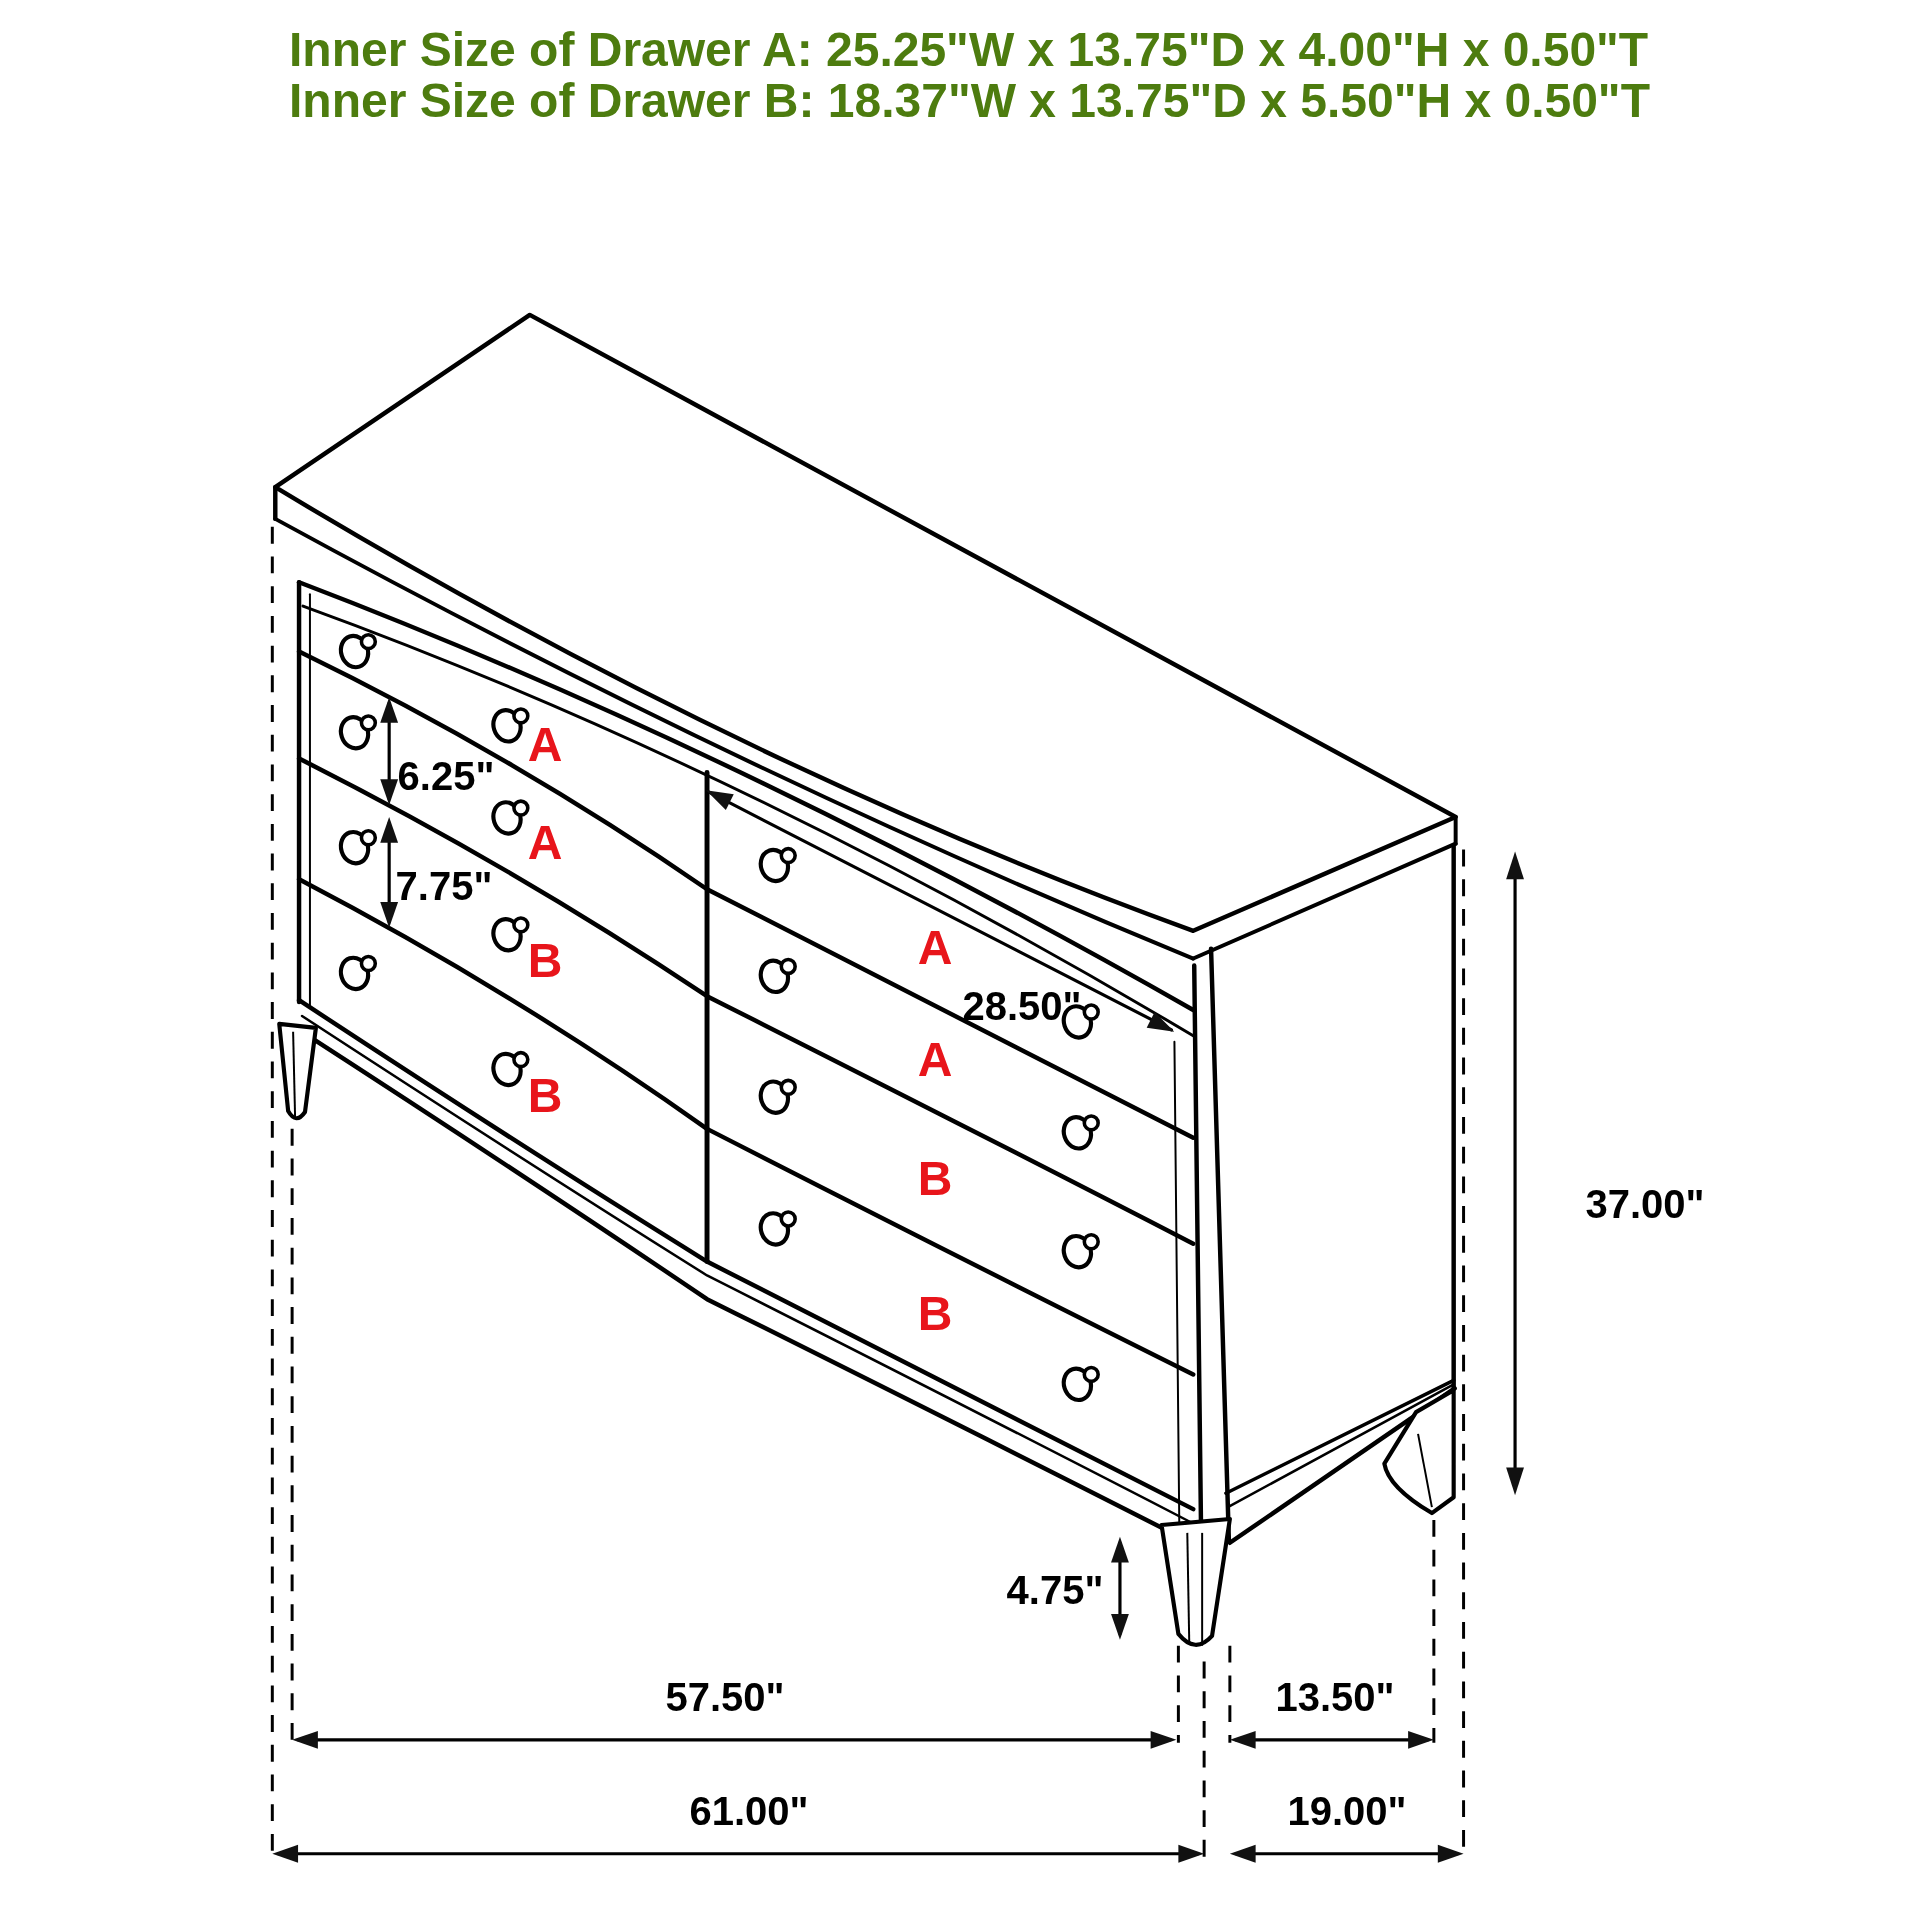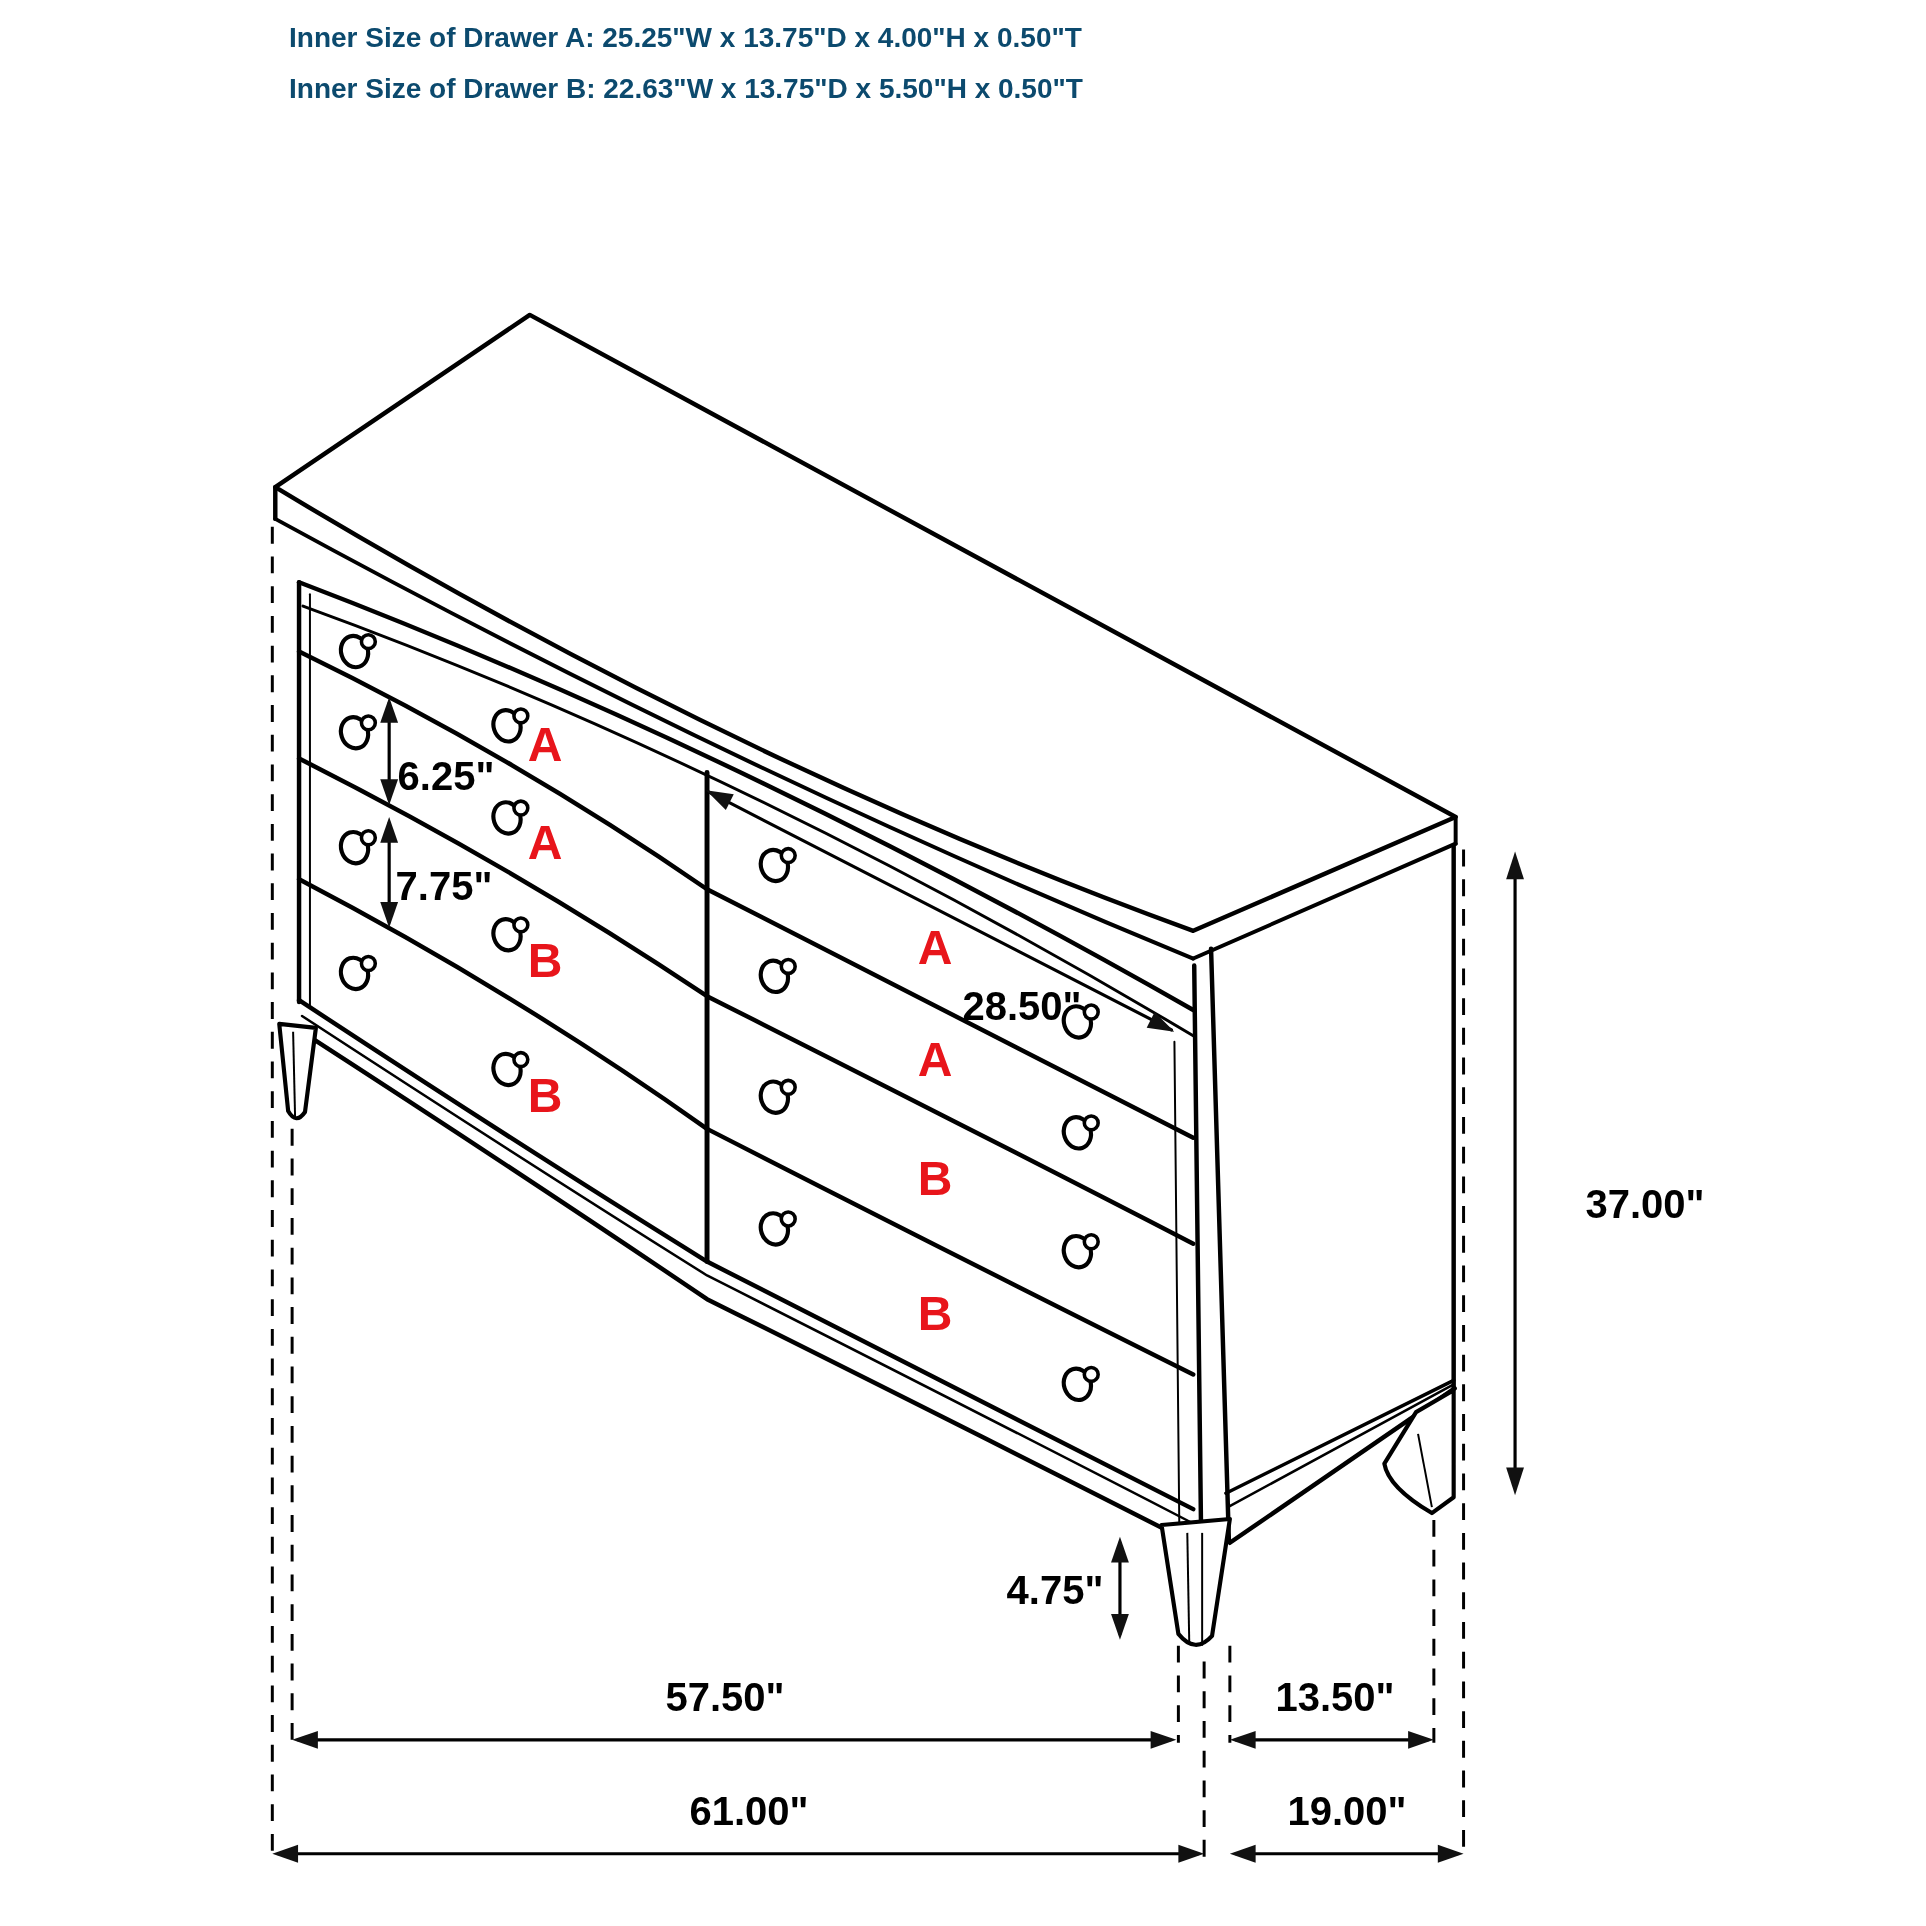--- a/index.html
+++ b/index.html
@@ -1,20 +1,20 @@
 <!DOCTYPE html>
 <html><head>
 <meta charset="utf-8">
 <style>
   html,body{margin:0;padding:0;background:#fff;}
   body{width:1927px;height:1927px;position:relative;overflow:hidden;
        font-family:"Liberation Sans",sans-serif;}
   #stage{position:absolute;left:0;top:0;width:1927px;height:1927px;}
   #drawing{position:absolute;left:0;top:0;}
-  .hdr{position:absolute;font-weight:bold;font-size:28px;color:#0c4a6e;white-space:nowrap;}
+  .hdr{position:absolute;font-weight:bold;font-size:48px;color:#4d7c0f;white-space:nowrap;}
   .dim{position:absolute;font-weight:bold;font-size:40px;color:#000;white-space:nowrap;
        transform:translate(-50%,-50%);}
   .letter{position:absolute;font-weight:bold;font-size:48px;color:#e8151b;white-space:nowrap;
        transform:translate(-50%,-50%);}
 </style>
 </head>
 <body>
 
 <div id="stage">
 
@@ -141,21 +141,21 @@
       <polygon points="275,1872 301,1863 301,1881" stroke="none"></polygon>
       <polygon points="1216,1872 1190,1863 1190,1881" stroke="none"></polygon>
 
       <path d="M1248,1872 L1472,1872"></path>
       <polygon points="1242,1872 1268,1863 1268,1881" stroke="none"></polygon>
       <polygon points="1478,1872 1452,1863 1452,1881" stroke="none"></polygon>
     </g>
   </svg>
 
   <div class="hdr" style="left:289px;top:22px;">Inner Size of Drawer A: 25.25"W x 13.75"D x 4.00"H x 0.50"T</div>
-  <div class="hdr" style="left:289px;top:73px;">Inner Size of Drawer B: 22.63"W x 13.75"D x 5.50"H x 0.50"T</div>
+  <div class="hdr" style="left:289px;top:73px;">Inner Size of Drawer B: 18.37"W x 13.75"D x 5.50"H x 0.50"T</div>
 
   <div class="dim" style="left:446px;top:776px;">6.25"</div>
   <div class="dim" style="left:444px;top:886px;">7.75"</div>
   <div class="dim" style="left:1022px;top:1006px;">28.50"</div>
   <div class="dim" style="left:1645px;top:1204px;">37.00"</div>
   <div class="dim" style="left:1055px;top:1590px;">4.75"</div>
   <div class="dim" style="left:725px;top:1697px;">57.50"</div>
   <div class="dim" style="left:1335px;top:1697px;">13.50"</div>
   <div class="dim" style="left:749px;top:1811px;">61.00"</div>
   <div class="dim" style="left:1347px;top:1811px;">19.00"</div>

